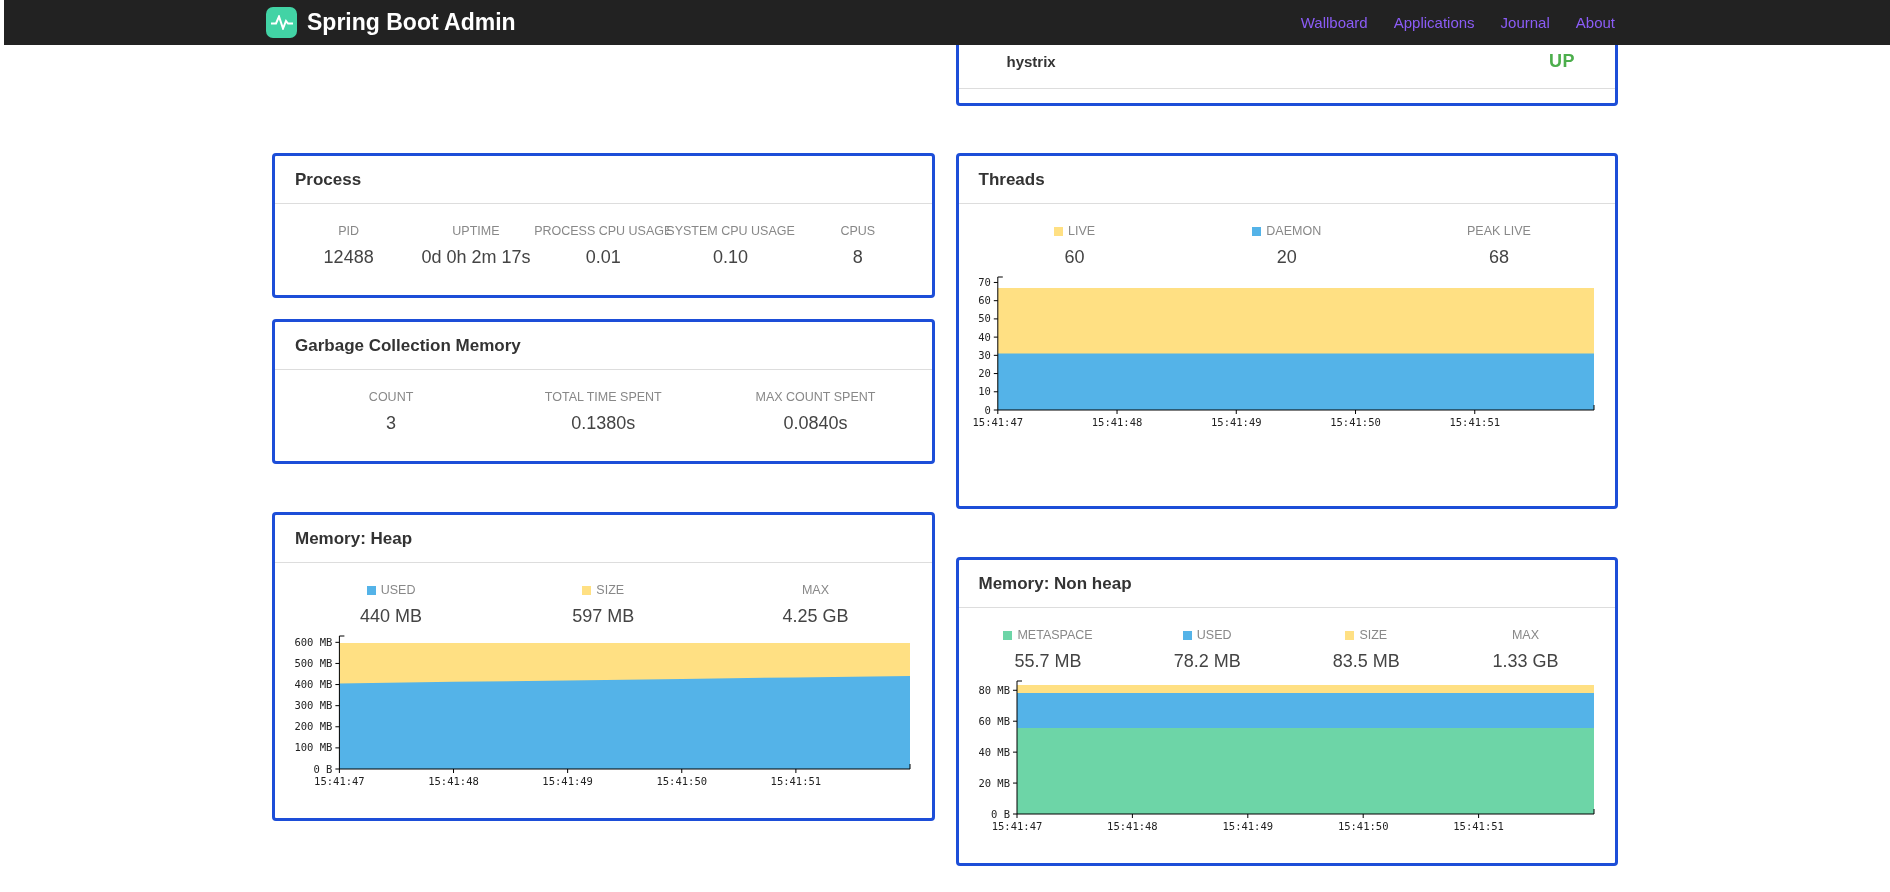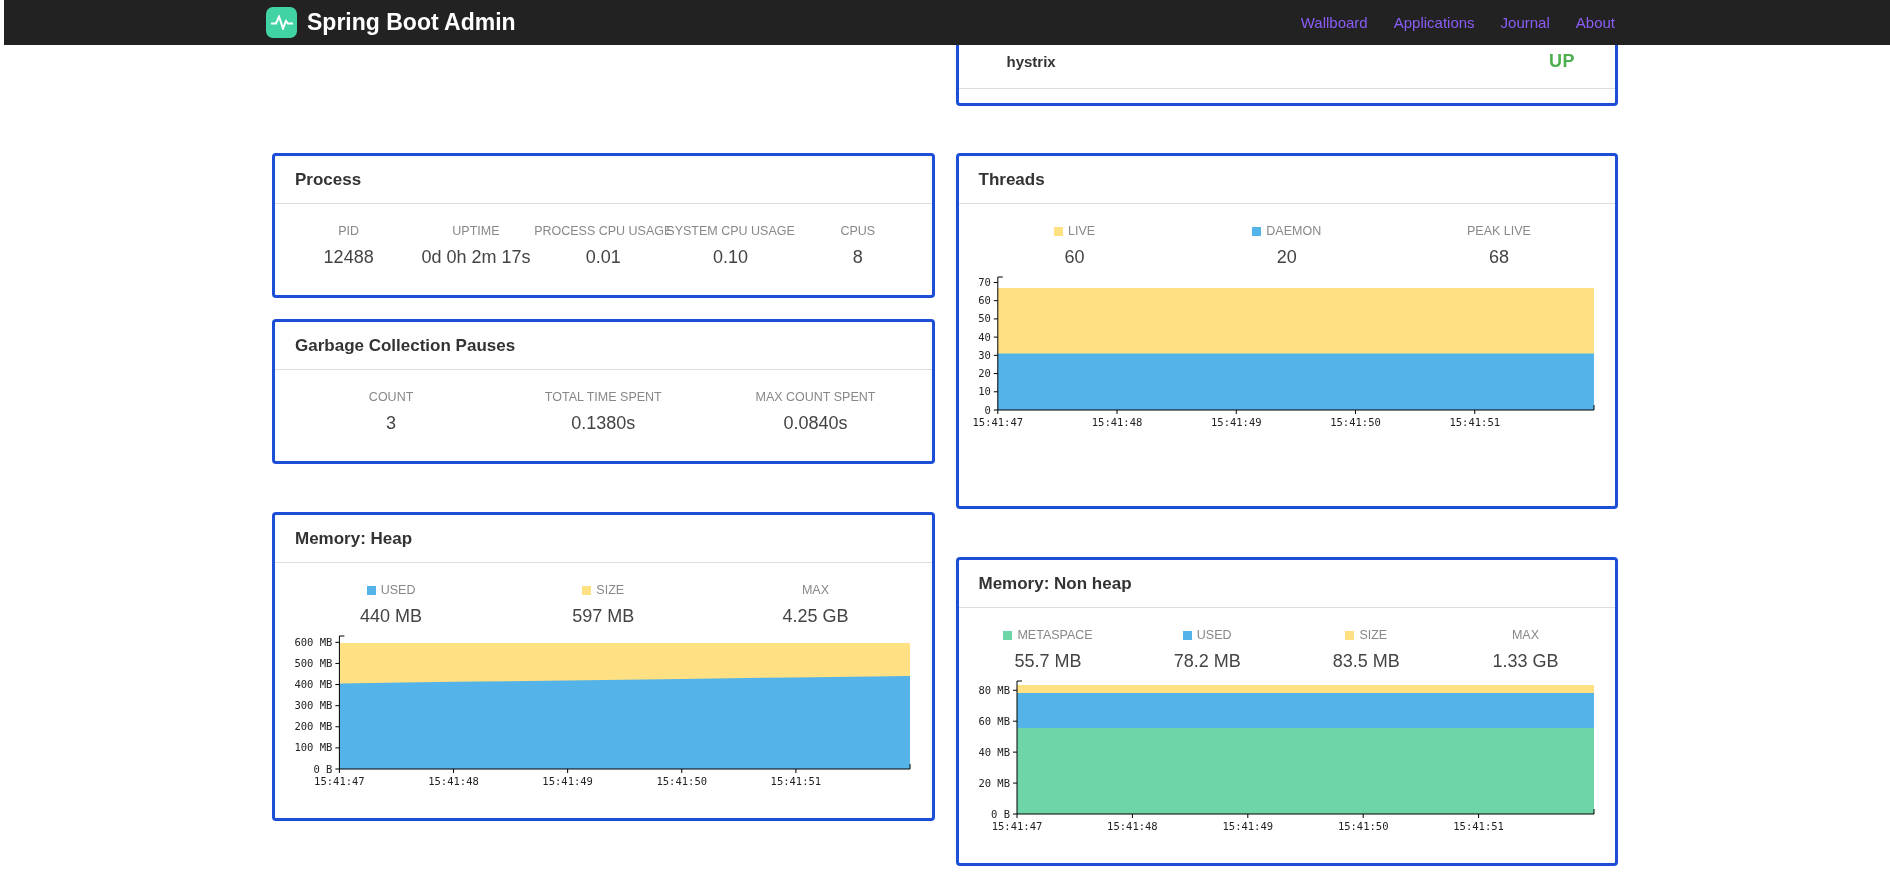--- a/index.html
+++ b/index.html
@@ -125,21 +125,21 @@
             <div class="stat">
               <div class="stat-label">
                 <span>CPUS</span>
               </div>
               <div class="stat-value">8</div>
             </div>
           </div>
       </section>
 
       <section class="panel panel-gc">
-        <div class="panel-heading">Garbage Collection Pauses</div>
+        <div class="panel-heading">Garbage Collection Memory</div>
         <div class="stats">
 
             <div class="stat">
               <div class="stat-label">
                 <span>COUNT</span>
               </div>
               <div class="stat-value">3</div>
             </div>
 
             <div class="stat">

